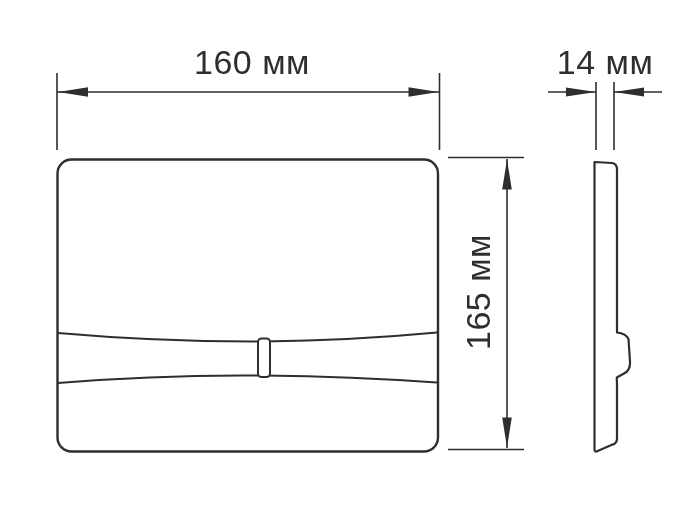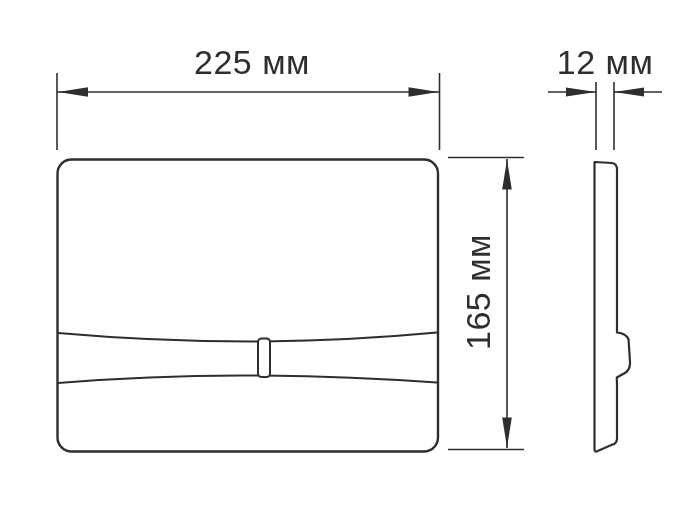--- a/index.html
+++ b/index.html
@@ -88,19 +88,19 @@
     <g stroke="#2e2e2e" stroke-width="1.6" fill="#2e2e2e">
       <line x1="596" y1="82" x2="596" y2="150" fill="none"></line>
       <line x1="614" y1="82" x2="614" y2="150" fill="none"></line>
       <line x1="548" y1="92" x2="596" y2="92" fill="none"></line>
       <line x1="614" y1="92" x2="662" y2="92" fill="none"></line>
       <polygon points="596,92 566,87.4 566,96.6" stroke="none"></polygon>
       <polygon points="614,92 644,87.4 644,96.6" stroke="none"></polygon>
     </g>
   </svg>
 
-  <div class="dim-label width">225 мм</div>
+  <div class="dim-label width">160 мм</div>
 
-  <div class="dim-label depth">12 мм</div>
+  <div class="dim-label depth">14 мм</div>
 
   <div class="dim-label height">165 мм</div>
 
 </div>
 
 </body></html>

